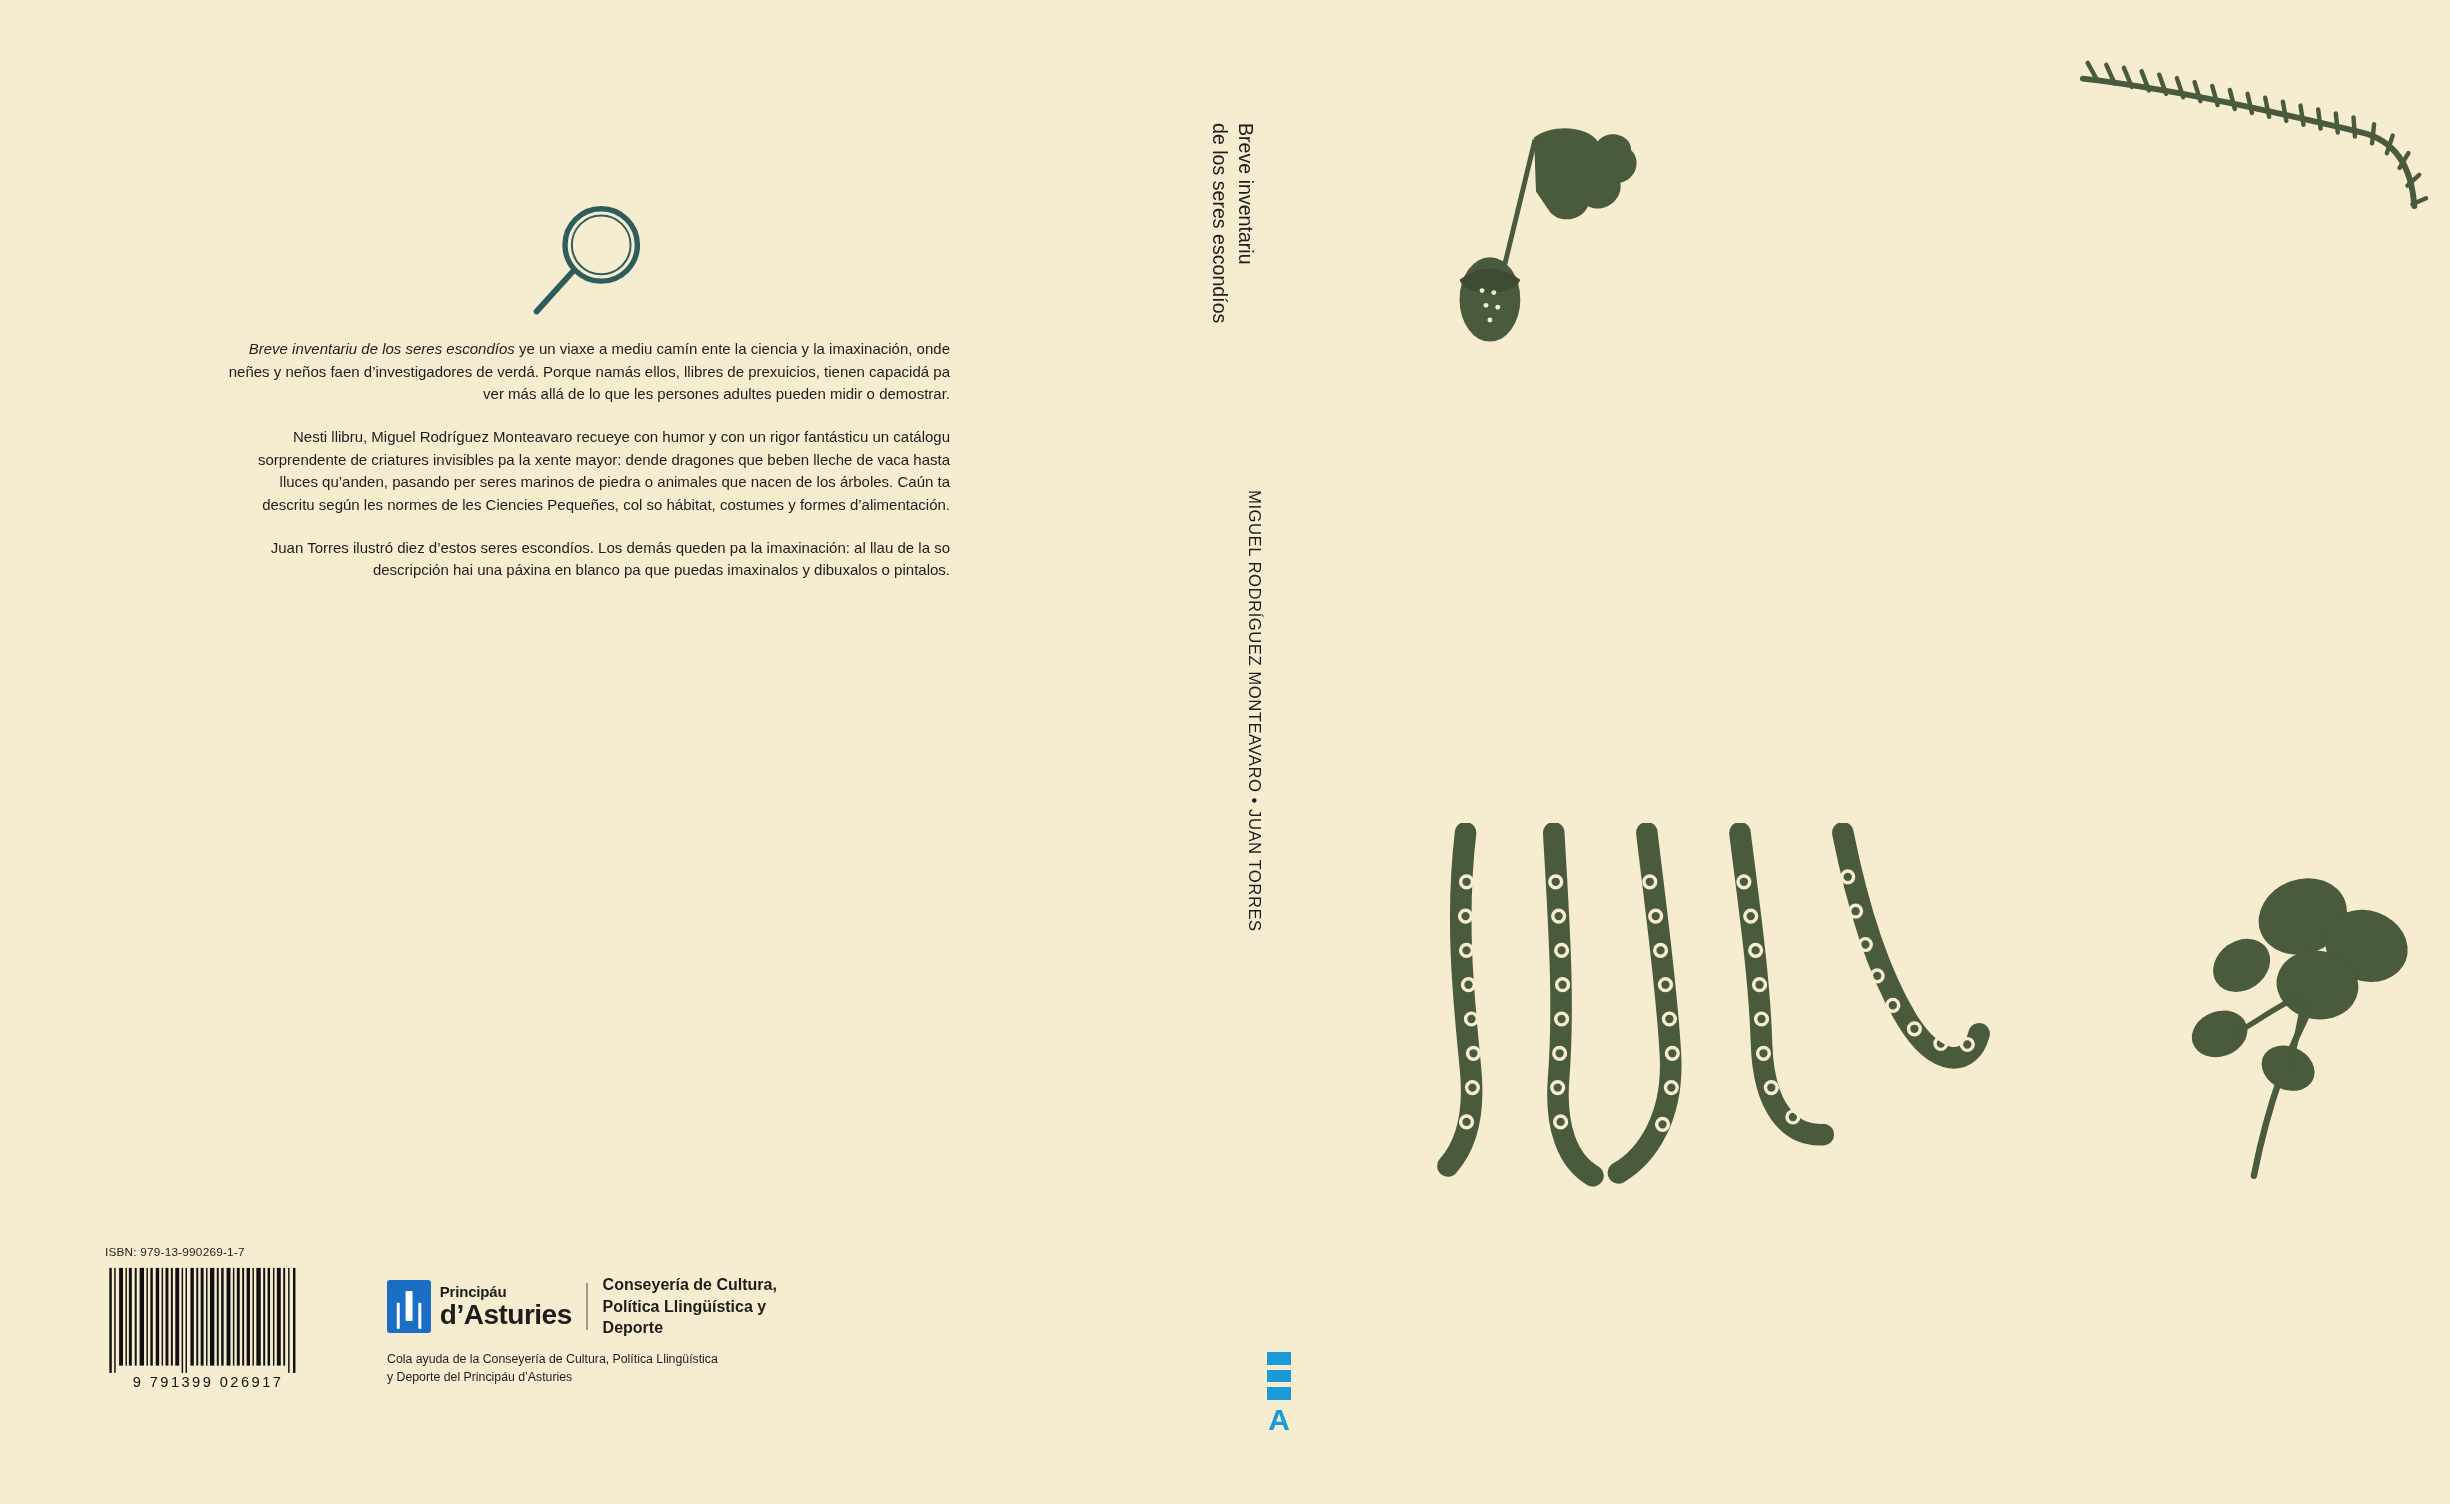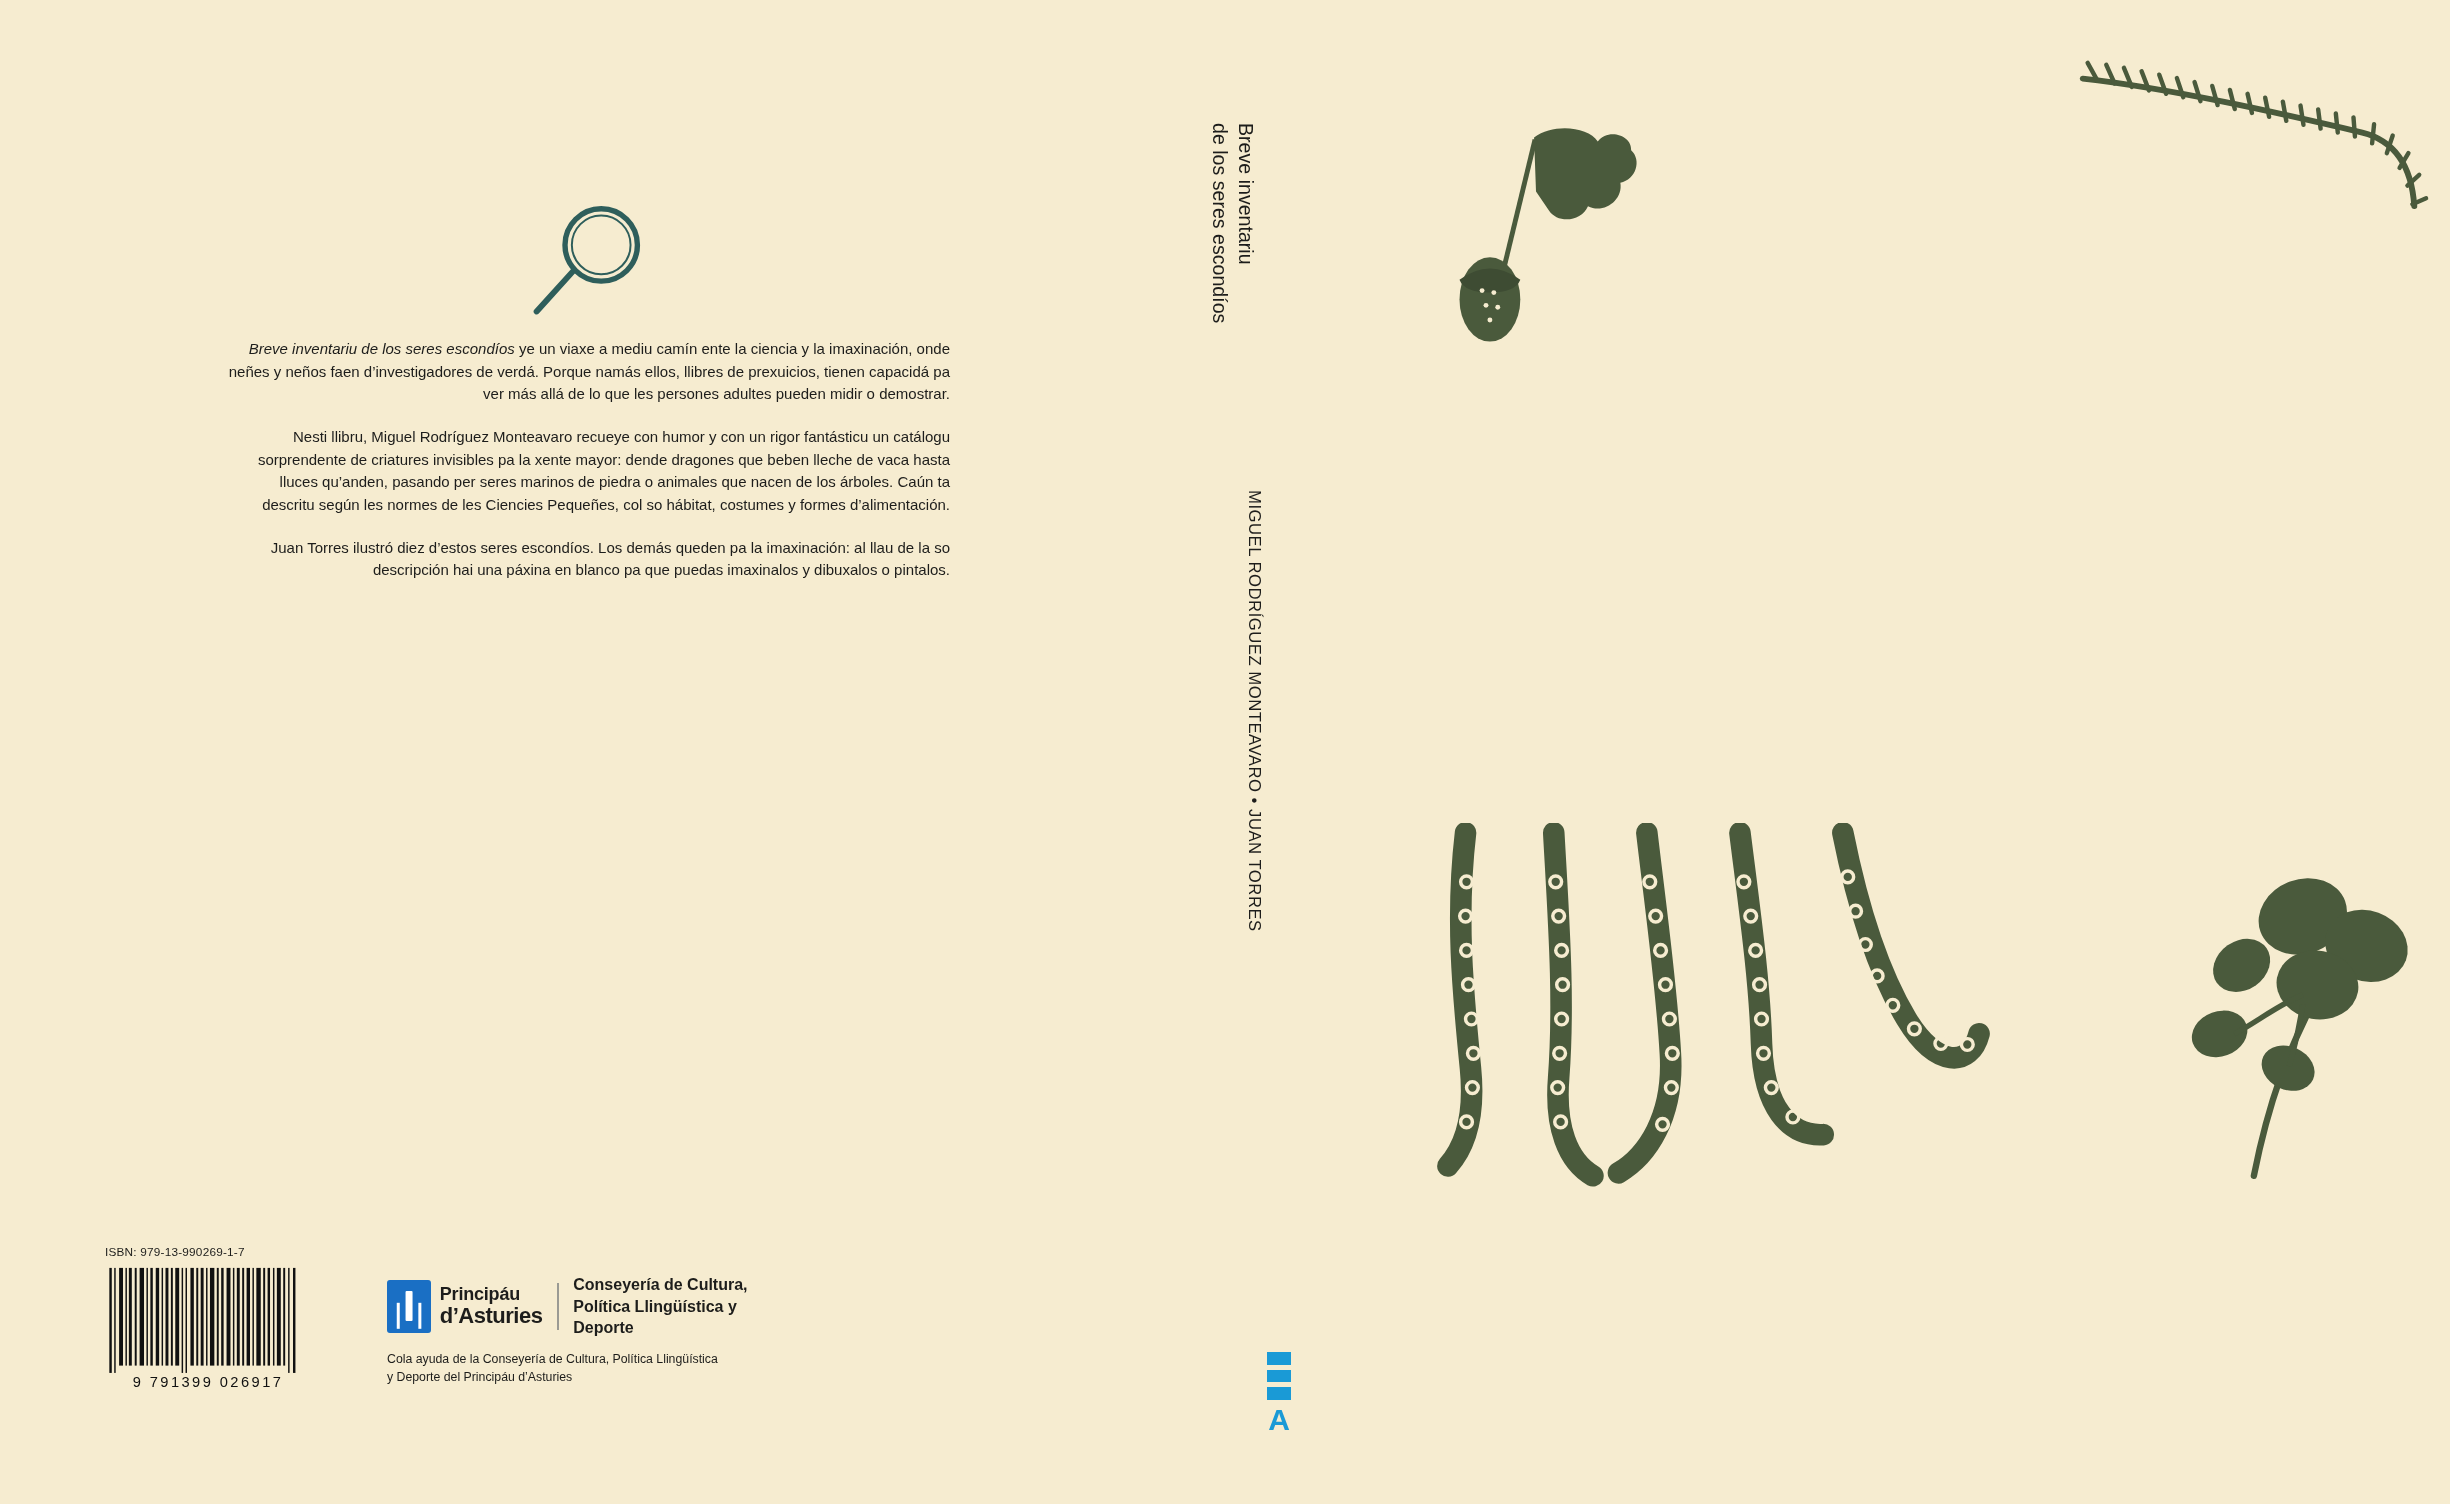--- a/index.html
+++ b/index.html
@@ -36,22 +36,22 @@
   
   #gov{position:absolute;left:387px;top:1274px;width:441px;}
   #gov-row{display:flex;align-items:center;gap:8.8px;}
   #shield{width:44px;height:53px;background:#1a6fc4;border-radius:2.9px;position:relative;}
   #shield:after{
     content:"";position:absolute;left:50%;top:10.8px;transform:translateX(-50%);
     width:6.9px;height:30px;background:#fff;border-radius:1px;
     box-shadow:-10.8px 9.8px 0 -2px #fff, 10.8px 9.8px 0 -2px #fff;
   }
   #gov-name{line-height:1.05;}
-  #gov-name .l1{font-size:18px;font-weight:bold;color:#1d1d1b;letter-spacing:-0.2px;}
-  #gov-name .l2{font-size:22px;font-weight:bold;color:#1d1d1b;letter-spacing:-0.5px;}
+  #gov-name .l1{font-size:15px;font-weight:bold;color:#1d1d1b;letter-spacing:-0.2px;}
+  #gov-name .l2{font-size:28px;font-weight:bold;color:#1d1d1b;letter-spacing:-0.5px;}
   #gov-sep{width:1.5px;height:47px;background:#9a9a93;margin:0 5.9px;}
   #gov-dept{font-size:16px;line-height:1.35;font-weight:bold;color:#1d1d1b;}
   #gov-foot{margin-top:12.7px;text-align:left;font-size:12.3px;line-height:1.4;color:#1d1d1b;width:402px;}
 
   
   #spine{
     position:absolute;left:1176px;top:0;width:206px;height:1505px;
   }
   .spine-text{
     position:absolute;

